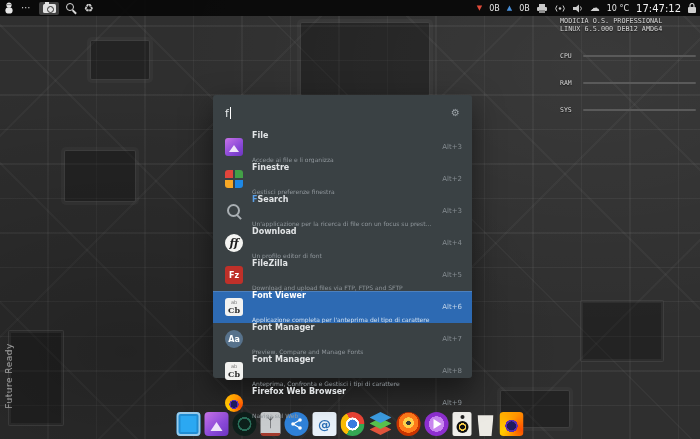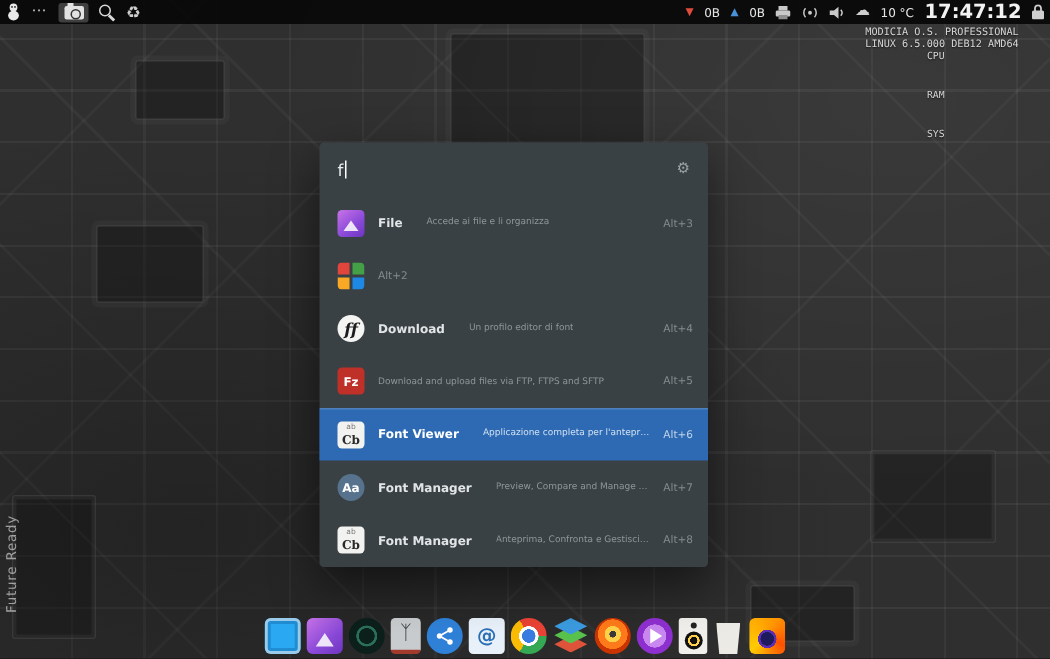--- a/index.html
+++ b/index.html
@@ -39,46 +39,46 @@
   .cam::after{content:"";position:absolute;top:-2px;left:2px;width:4px;height:2px;background:#e2e2e2;}
   .mag{width:11px;height:11px;position:relative;}
   .mag::before{content:"";position:absolute;left:0;top:0;width:6px;height:6px;
          border:1.5px solid #d8d8d8;border-radius:50%;}
   .mag::after{content:"";position:absolute;right:0;bottom:1px;width:5px;height:1.5px;
          background:#d8d8d8;transform:rotate(45deg);}
   .recycle{color:#cfcfcf;font-size:11px;line-height:11px;}
   .net-ic{font-size:7px;line-height:7px;}
   .net-down{color:#e04b3a;} .net-up{color:#4a90d9;}
   .p-txt{font-size:8px;color:#e6e6e6;}
-  .p-clock{font-size:13px;font-weight:bold;color:#f2f2f2;text-align:right;}
+  .p-clock{font-size:10px;font-weight:normal;color:#f2f2f2;text-align:right;}
   .cloud{color:#cfcfcf;font-size:10px;line-height:10px;}
 
   
   .conky{position:absolute;right:4px;top:17px;width:136px;z-index:30;
          font-family:"DejaVu Sans Mono",monospace;color:#d6d6d6;
          text-shadow:0 1px 1px rgba(0,0,0,.6);}
-  .c-line{font-size:6.8px;line-height:8px;text-align:center;white-space:nowrap;}
-  .c-bar-row{display:flex;align-items:center;gap:18px;margin-top:0;flex-direction:column;}
+  .c-line{font-size:6.8px;line-height:8px;text-align:left;white-space:nowrap;}
+  .c-bar-row{display:flex;align-items:center;gap:3px;margin-top:19px;}
   .c-label{font-size:6.5px;width:20px;}
   .c-track{flex:1;height:2.5px;background:#5a5a5a;position:relative;border-radius:1px;}
   .c-fill{height:2.5px;background:#ededed;border-radius:1px;width:0;}
 
   
   .launcher{position:absolute;left:213px;top:95px;width:259px;height:283px;
             background:#3a4144;border-radius:3px;z-index:50;
             box-shadow:0 12px 30px rgba(0,0,0,.5);display:flex;flex-direction:column;}
   .search{height:36px;display:flex;align-items:center;padding:0 12px;flex:none;}
   .query{font-size:11px;color:#e9ecee;}
   .caret{width:1px;height:12px;background:#fff;margin-left:1px;}
   .search-spacer{flex:1;}
   .gear{color:#9aa1a6;font-size:10px;line-height:10px;}
   .items{flex:1;display:flex;flex-direction:column;}
   .row{flex:1;display:flex;align-items:center;padding:0 10px 0 12px;gap:9px;}
   .row.selected{background:#2d6ab3;box-shadow:inset 0 1px 0 rgba(255,255,255,.15);}
-  .texts{flex:1;min-width:0;display:flex;flex-direction:row;gap:16px;}
+  .texts{flex:1;min-width:0;display:flex;flex-direction:column;gap:16px;}
   .title{font-size:8px;font-weight:600;color:#e2e5e7;line-height:9px;white-space:nowrap;}
   .title .m{color:#5aa0e8;}
   .sub{font-size:6px;color:#8f969b;line-height:7px;white-space:nowrap;
        overflow:hidden;text-overflow:ellipsis;}
   .row.selected .title{color:#ffffff;}
   .row.selected .sub{color:#cfe0f2;}
   .key{font-size:7px;color:#848b90;flex:none;}
   .row.selected .key{color:#c0d3e8;}
 
   
@@ -255,36 +255,49 @@
         <span class="ic ic-files"></span>
         <span class="texts">
           <span class="title"><b class="m"></b><span>File</span></span>
           <span class="sub">Accede ai file e li organizza</span>
         </span>
         <span class="key">Alt+3</span>
       </div>
 
       <div class="row">
         <span class="ic ic-windows"></span>
+        <span class="texts">
+          <span class="title"><b class="m"></b><span>Finestre</span></span>
+          <span class="sub">Gestisci preferenze finestra</span>
+        </span>
         <span class="key">Alt+2</span>
       </div>
 
+      <div class="row">
+        <span class="ic ic-fsearch"></span>
+        <span class="texts">
+          <span class="title"><b class="m">F</b><span>Search</span></span>
+          <span class="sub">Un'applicazione per la ricerca di file con un focus su prestazioni e funzioni avanzate</span>
+        </span>
+        <span class="key">Alt+3</span>
+      </div>
 
       <div class="row">
         <span class="ic ic-fontforge"></span>
         <span class="texts">
           <span class="title"><b class="m"></b><span>Download</span></span>
           <span class="sub">Un profilo editor di font</span>
         </span>
         <span class="key">Alt+4</span>
       </div>
 
       <div class="row">
         <span class="ic ic-filezilla"></span>
         <span class="texts">
+          <span class="title"><b class="m"></b><span>FileZilla</span></span>
           <span class="sub">Download and upload files via FTP, FTPS and SFTP</span>
         </span>
         <span class="key">Alt+5</span>
       </div>
 
       <div class="row selected">
         <span class="ic ic-specimen"></span>
         <span class="texts">
           <span class="title"><b class="m"></b><span>Font Viewer</span></span>
           <span class="sub">Applicazione completa per l'anteprima del tipo di carattere</span>
@@ -303,20 +316,28 @@
 
       <div class="row">
         <span class="ic ic-specimen"></span>
         <span class="texts">
           <span class="title"><b class="m"></b><span>Font Manager</span></span>
           <span class="sub">Anteprima, Confronta e Gestisci i tipi di carattere</span>
         </span>
         <span class="key">Alt+8</span>
       </div>
 
+      <div class="row">
+        <span class="ic ffx"></span>
+        <span class="texts">
+          <span class="title"><b class="m"></b><span>Firefox Web Browser</span></span>
+          <span class="sub">Naviga sul Web</span>
+        </span>
+        <span class="key">Alt+9</span>
+      </div>
 
     </div>
   </div>
 
   <div class="dock">
     <span class="dk dk-desktop"></span>
     <span class="dk dk-files"></span>
     <span class="dk dk-recorder"></span>
     <span class="dk dk-usb"></span>
     <span class="dk dk-share">

